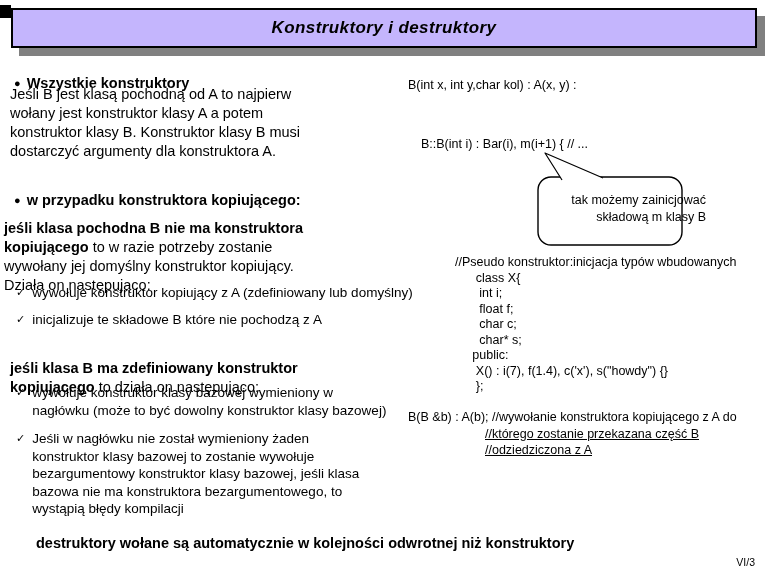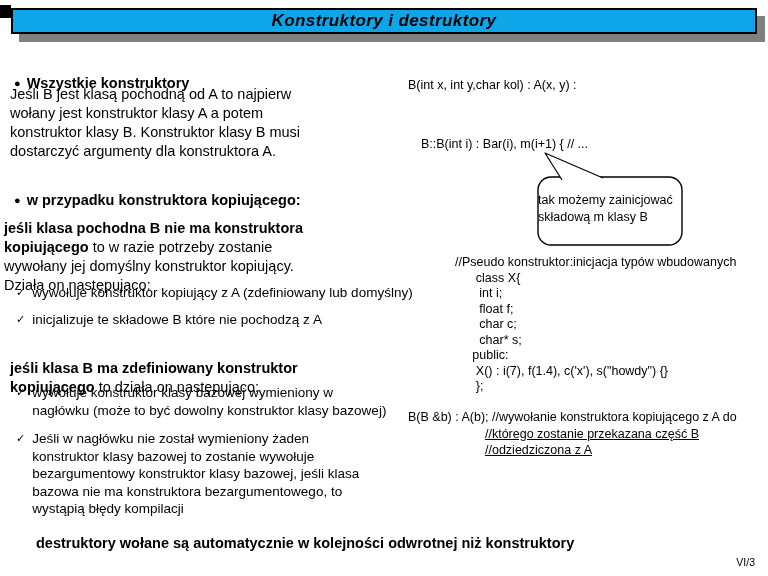--- a/index.html
+++ b/index.html
@@ -15,22 +15,22 @@
   }
   .abs { position: absolute; }
   .pre { white-space: pre-line; }
 
   
   #corner-block {
     position: absolute; left: 0; top: 5px; width: 11px; height: 13px;
     background: #000;
   }
   #title-box {
-    position: absolute; left: 11px; top: 8px; width: 746px; height: 26px;
-    background: #0ea5e9; border: 2px solid #000;
+    position: absolute; left: 11px; top: 8px; width: 746px; height: 40px;
+    background: #c4b5fd; border: 2px solid #000;
     box-shadow: 8px 8px 0 #808080;
     display: flex; align-items: center; justify-content: center;
   }
   #title-box .title {
     font-weight: bold; font-style: italic; font-size: 17px; letter-spacing: .4px;
   }
 
   
   .h-bullet {
     font-weight: bold; font-size: 14.5px; white-space: pre-line; text-align: right;
@@ -40,22 +40,22 @@
   .para b { font-size: 14.5px; }
   .check { display: flex; gap: 7px; align-items: flex-start;
            font-size: 13.5px; line-height: 17.5px; }
   .check .ck { font-size: 11px; line-height: 17px; }
   .check .tx { white-space: pre-line; }
 
   
   .code { font-size: 12.5px; line-height: 16px; white-space: pre; }
   #pseudo-block { line-height: 15.5px; }
   #callout-text {
-    position: absolute; left: 538px; top: 192px; width: 144px;
-    text-align: left; font-size: 12.5px; line-height: 17px; white-space: pre-line;
+    position: absolute; left: 562px; top: 192px; width: 144px;
+    text-align: right; font-size: 12.5px; line-height: 17px; white-space: pre-line;
   }
 
   
   #footer-line { font-weight: bold; font-size: 14.5px; margin-left: 24px; }
   #page-number { font-size: 10.5px; margin-left: 32px; }
 </style>
 </head>
 <body>
 
 <div id="slide">

